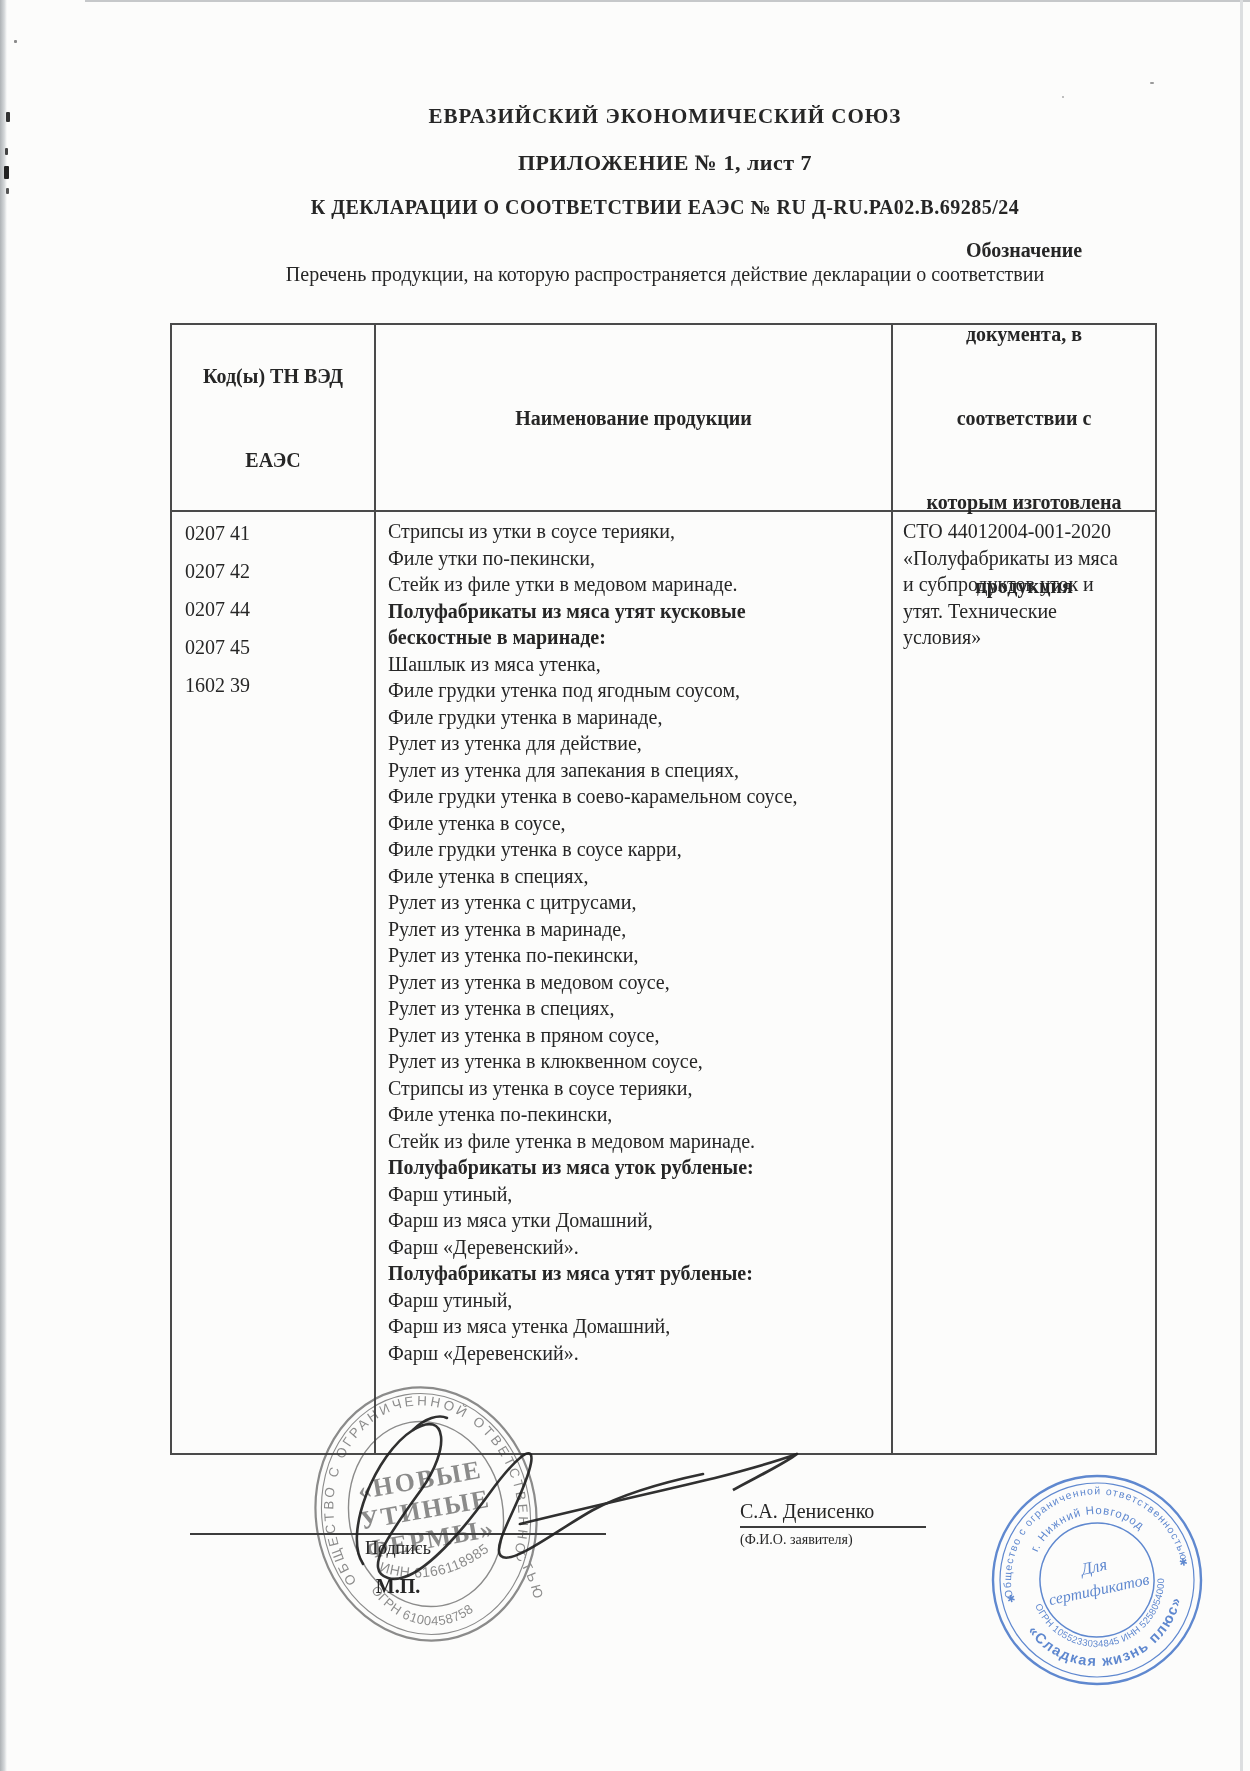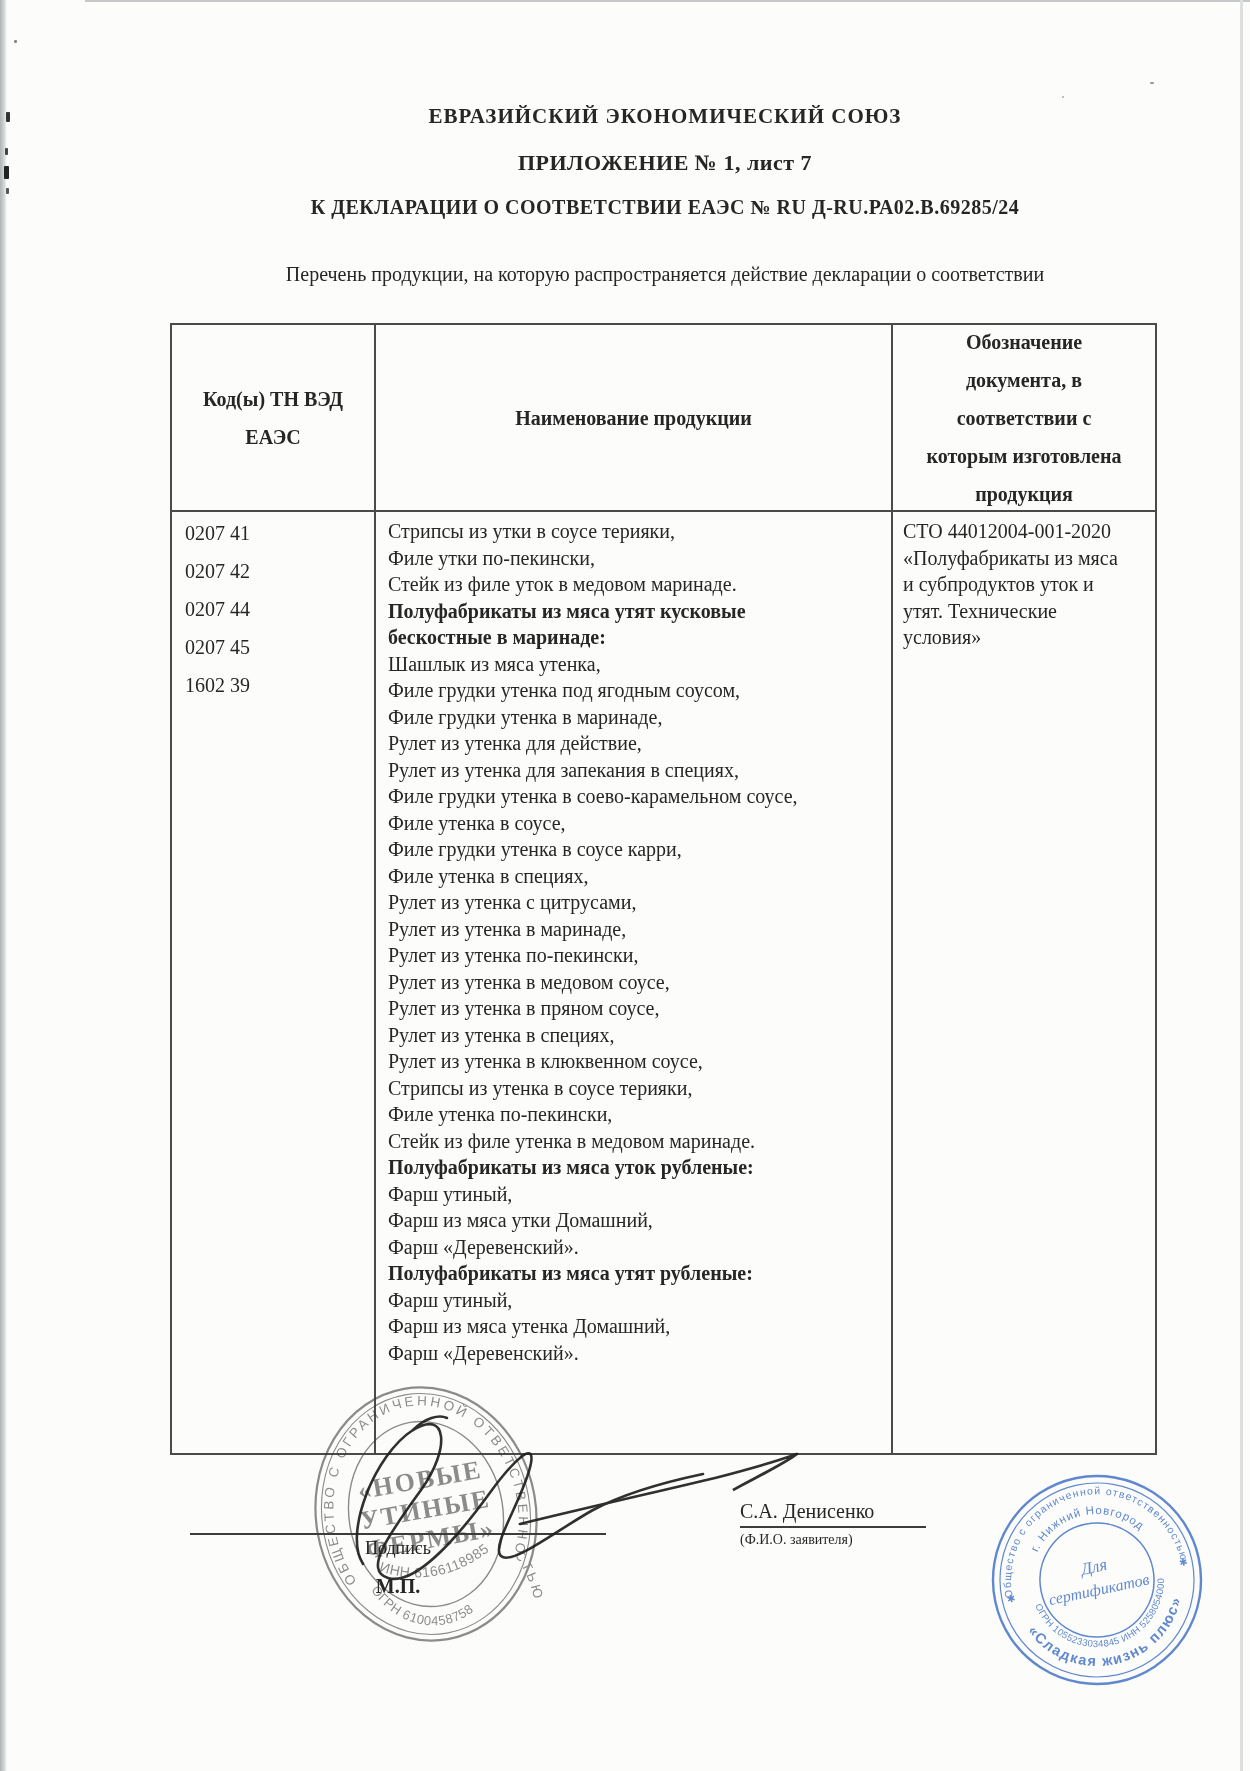--- a/index.html
+++ b/index.html
@@ -14,21 +14,21 @@
   
   .hdr{left:72px;width:1186px;text-align:center;}
   .t-main{top:104px;font-size:21px;font-weight:bold;letter-spacing:1px;}
   .t-app{top:150px;font-size:22px;font-weight:bold;letter-spacing:.5px;}
   .t-decl{top:196px;font-size:20px;font-weight:bold;letter-spacing:.5px;}
   .t-desc{top:263px;font-size:20px;}
   
   .doc-table{left:170px;top:323px;width:987px;height:1132px;border:2px solid #4a4a4a;
              box-sizing:border-box;display:grid;grid-template-columns:204px 517px 1fr;
              grid-template-rows:187px 1fr;background:transparent;}
-  .cell{box-sizing:border-box;}
+  .cell{box-sizing:border-box;gap:46px;}
   .cb{border-bottom:2px solid #4a4a4a;}
   .cr{border-right:2px solid #4a4a4a;}
   .hcell{display:flex;flex-direction:column;justify-content:center;align-items:center;
          font-weight:bold;font-size:20px;}
   .hline{line-height:38px;white-space:nowrap;}
   .codes-cell{padding:2px 0 0 13px;}
   .code{line-height:38px;font-size:20px;white-space:nowrap;}
   .prod-cell{padding:6px 0 0 12px;}
   .pline{line-height:26.5px;font-size:20px;white-space:nowrap;}
   .pline.bold{font-weight:bold;}
@@ -91,38 +91,38 @@
   <div class="code">0207 41</div>
       <div class="code">0207 42</div>
       <div class="code">0207 44</div>
       <div class="code">0207 45</div>
       <div class="code">1602 39</div>
     </div>
   <div class="cell cr prod-cell">
 
   <div class="pline">Стрипсы из утки в соусе терияки,</div>
       <div class="pline">Филе утки по-пекински,</div>
-      <div class="pline">Стейк из филе уток в медовом маринаде.</div>
+      <div class="pline">Стейк из филе утки в медовом маринаде.</div>
       <div class="pline bold">Полуфабрикаты из мяса утят кусковые</div>
       <div class="pline bold">бескостные в маринаде:</div>
       <div class="pline">Шашлык из мяса утенка,</div>
       <div class="pline">Филе грудки утенка под ягодным соусом,</div>
       <div class="pline">Филе грудки утенка в маринаде,</div>
       <div class="pline">Рулет из утенка для действие,</div>
       <div class="pline">Рулет из утенка для запекания в специях,</div>
       <div class="pline">Филе грудки утенка в соево-карамельном соусе,</div>
       <div class="pline">Филе утенка в соусе,</div>
       <div class="pline">Филе грудки утенка в соусе карри,</div>
       <div class="pline">Филе утенка в специях,</div>
       <div class="pline">Рулет из утенка с цитрусами,</div>
       <div class="pline">Рулет из утенка в маринаде,</div>
       <div class="pline">Рулет из утенка по-пекински,</div>
       <div class="pline">Рулет из утенка в медовом соусе,</div>
+      <div class="pline">Рулет из утенка в специях,</div>
       <div class="pline">Рулет из утенка в пряном соусе,</div>
-      <div class="pline">Рулет из утенка в специях,</div>
       <div class="pline">Рулет из утенка в клюквенном соусе,</div>
       <div class="pline">Стрипсы из утенка в соусе терияки,</div>
       <div class="pline">Филе утенка по-пекински,</div>
       <div class="pline">Стейк из филе утенка в медовом маринаде.</div>
       <div class="pline bold">Полуфабрикаты из мяса уток рубленые:</div>
       <div class="pline">Фарш утиный,</div>
       <div class="pline">Фарш из мяса утки Домашний,</div>
       <div class="pline">Фарш «Деревенский».</div>
       <div class="pline bold">Полуфабрикаты из мяса утят рубленые:</div>
       <div class="pline">Фарш утиный,</div>

